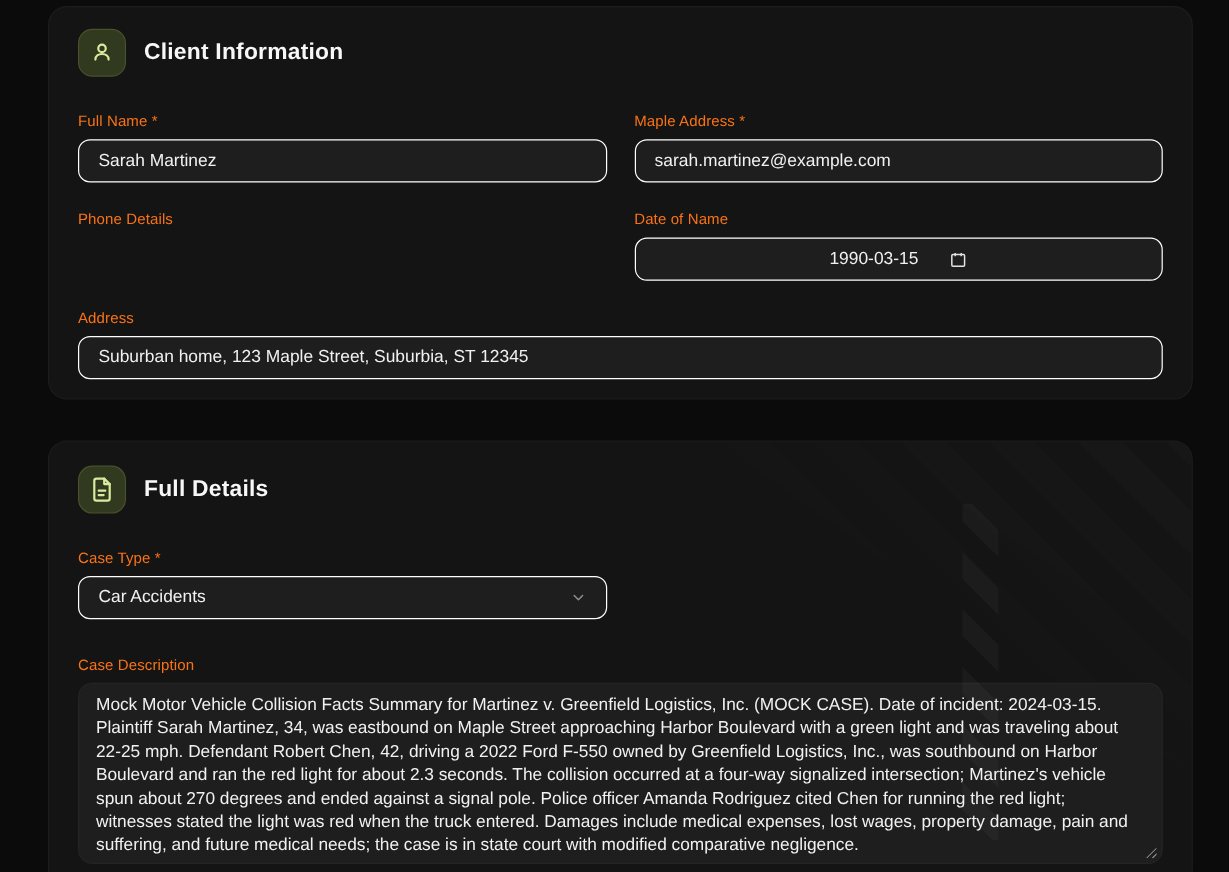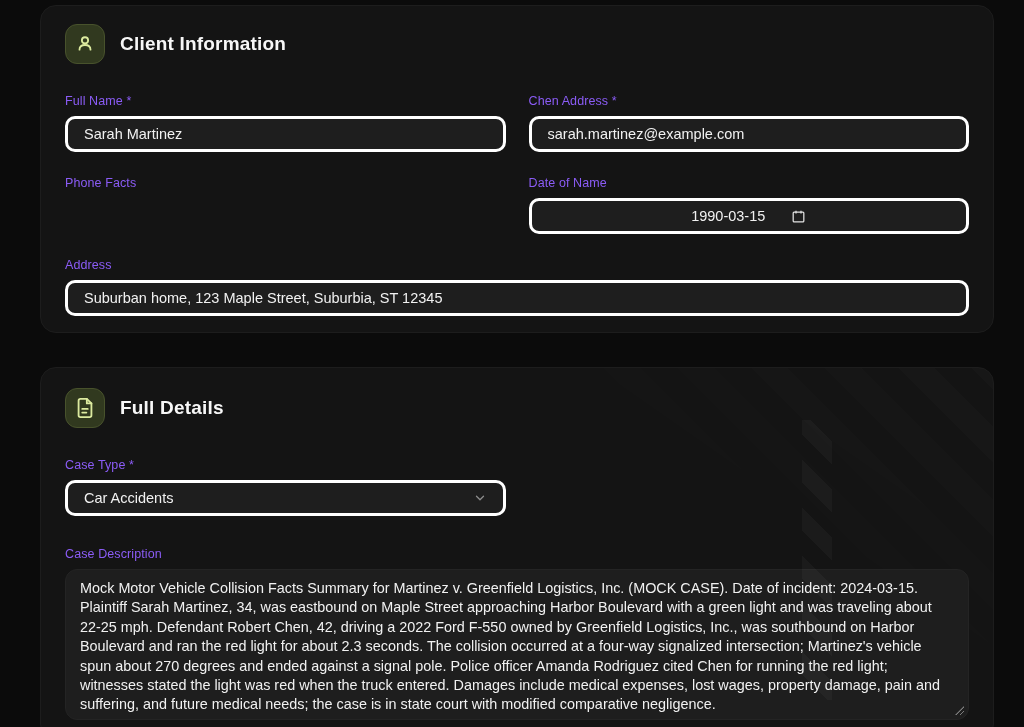--- a/index.html
+++ b/index.html
@@ -91,30 +91,30 @@
     grid-template-columns: 1fr 1fr;
     column-gap: 23px;
     row-gap: 24px;
   }
   .field.full { grid-column: 1 / span 2; }
 
   .field-label {
     display: block;
     font-size: 12.5px;
     line-height: 15px;
-    color: #8b5cf6;
+    color: #f97316;
     margin-bottom: 7px;
     letter-spacing: 0.1px;
   }
   .text-input, .combo, .date-box {
     box-sizing: border-box;
     width: 100%;
     height: 36px;
     background: #1e1e1e;
-    border: 3px solid #ffffff;
+    border: 1px solid #ffffff;
     border-radius: 10px;
     color: #f1f1f1;
     font-family: "Liberation Sans", sans-serif;
     font-size: 14.5px;
     padding: 0 16px;
     outline: none;
   }
   .date-box, .combo {
     display: flex;
     align-items: center;
@@ -171,26 +171,26 @@
       <div class="section-title">Client Information</div>
     </div>
 
     <div class="field-grid">
       <div class="field">
         <label class="field-label">Full Name *</label>
         <input class="text-input" type="text" value="Sarah Martinez" style="">
       </div>
 
       <div class="field">
-        <label class="field-label">Chen Address *</label>
+        <label class="field-label">Maple Address *</label>
         <input class="text-input" type="text" value="sarah.martinez@example.com" style="">
       </div>
 
       <div class="field">
-        <label class="field-label">Phone Facts</label>
+        <label class="field-label">Phone Details</label>
       </div>
 
       <div class="field">
         <label class="field-label">Date of Name</label>
         <div class="date-box">
           <span>1990-03-15</span>
           <span class="cal">
             <svg width="15" height="15" viewBox="0 0 24 24" fill="none" stroke="#e3e3e3" stroke-width="2">
               <rect x="3.5" y="5" width="17" height="15.5" rx="1.5"></rect>
               <path d="M8 2.8v4.4M16 2.8v4.4"></path>

